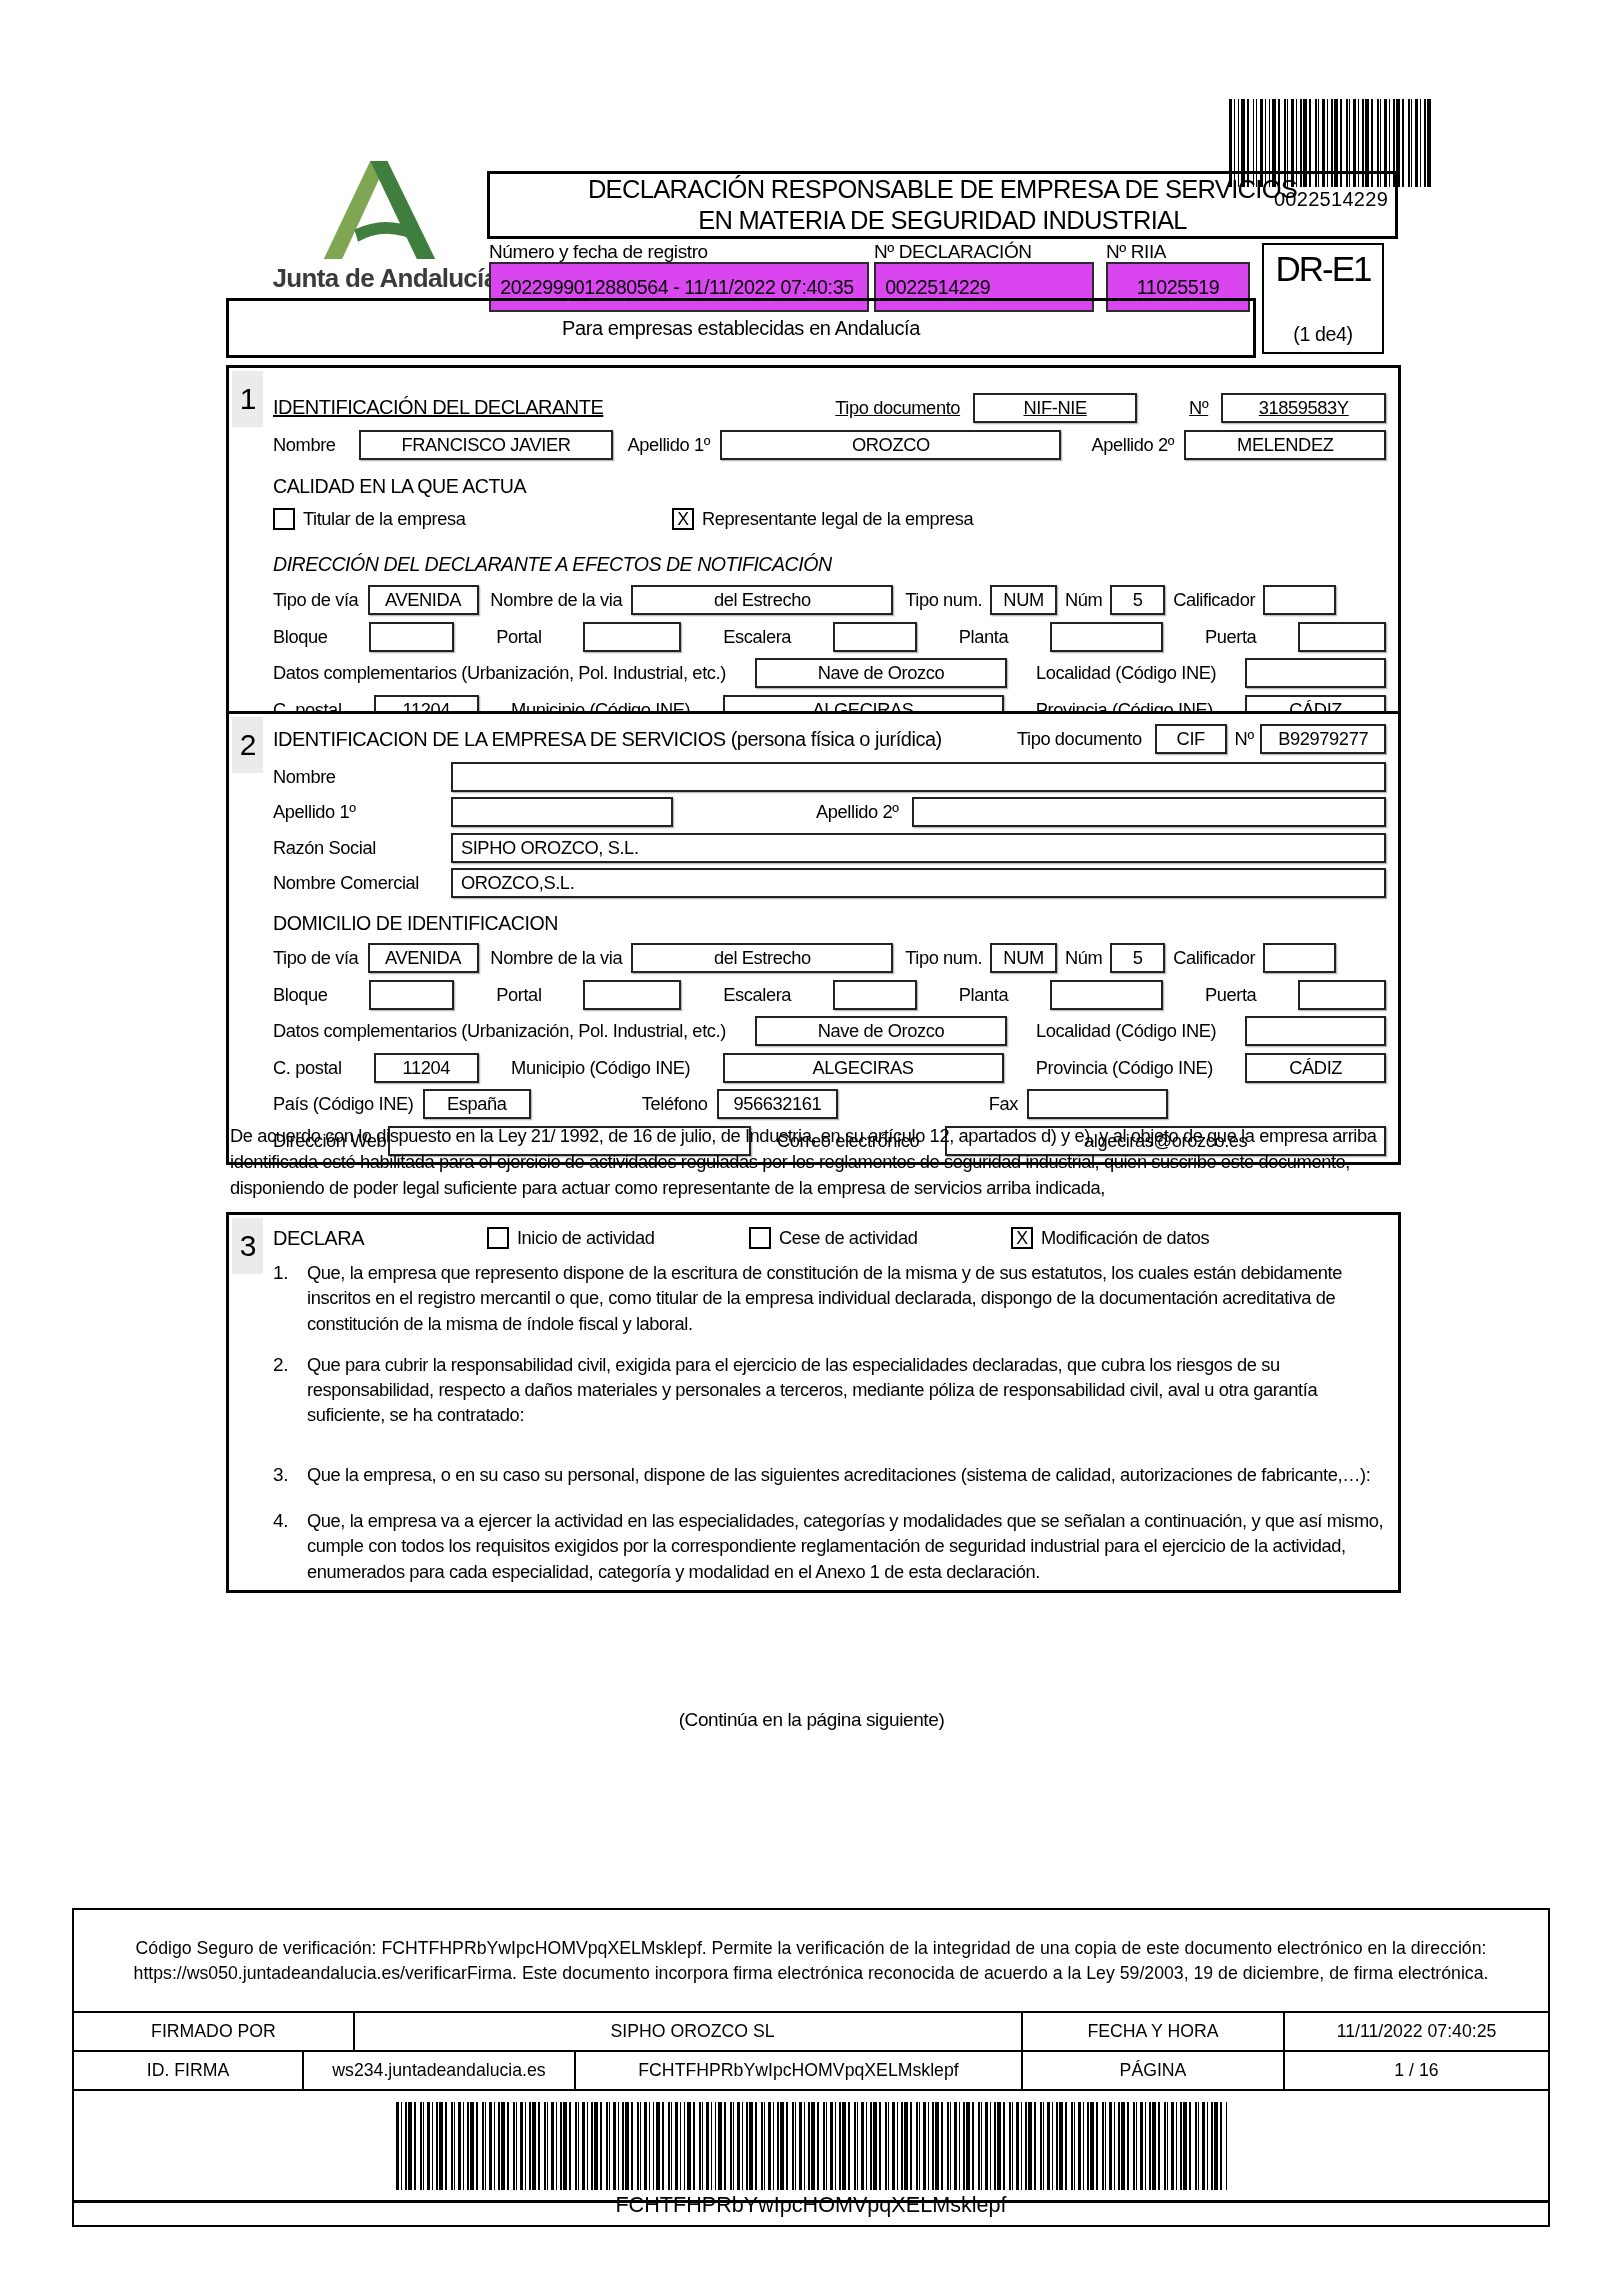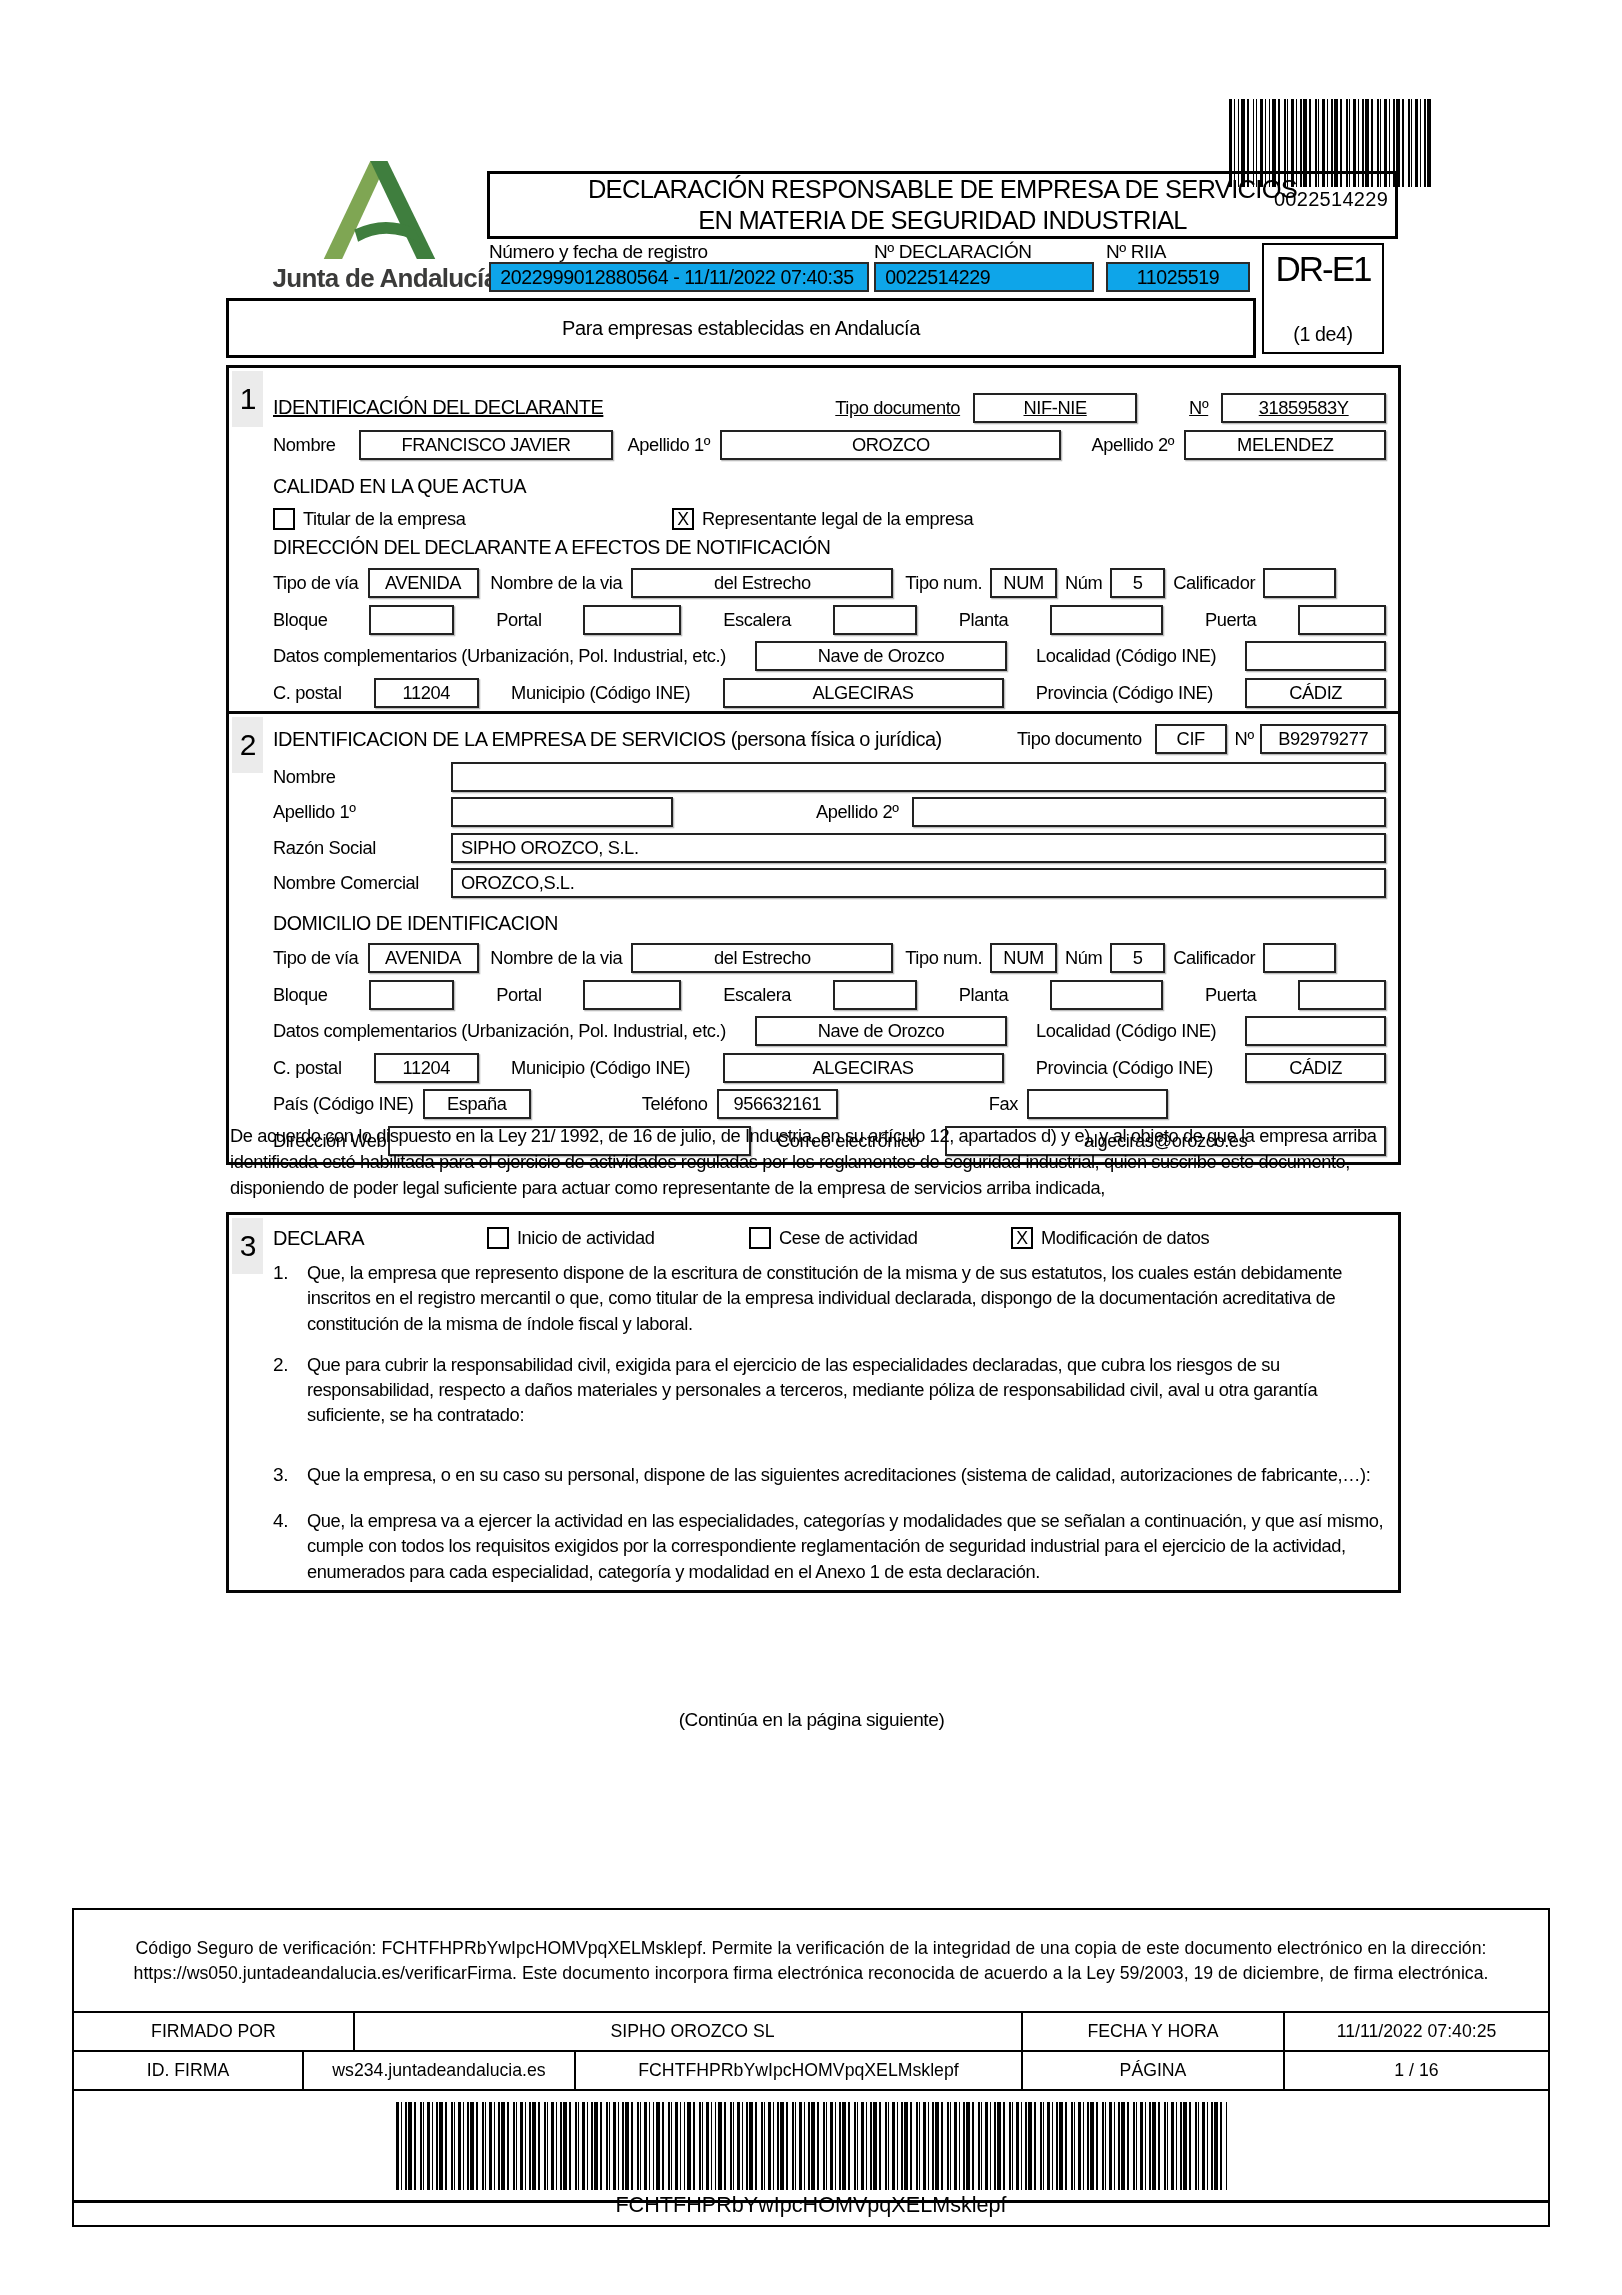--- a/index.html
+++ b/index.html
@@ -23,21 +23,21 @@
   .logo{left:267px;top:161px;width:236px;text-align:center;}
   .logo svg{display:block;margin:0 auto;}
   .logo .lt{font-size:26px;font-weight:bold;color:#3b3b3a;margin-top:3.9px;letter-spacing:-0.7px;}
   .title-box{
     left:487px;top:171px;width:911px;height:68px;border:3.9px solid #000;box-sizing:border-box;
     display:flex;flex-direction:column;align-items:center;justify-content:center;
     font-size:25.5px;line-height:1.22;letter-spacing:-0.7px;text-align:center;
   }
   .reg-lbl{top:241px;font-size:19px;}
   .vbox{
-    border:2px solid #2a2a2a;background:#0ea5e9;height:30px;box-sizing:border-box;
+    border:2px solid #2a2a2a;background:#d946ef;height:50px;box-sizing:border-box;
     display:flex;align-items:center;font-size:19.6px;
   }
   .vbox.c{justify-content:center;}
   .vbox.l{padding-left:9.2px;}
   .dre1{
     left:1262px;top:243px;width:122px;height:111px;border:2px solid #000;box-sizing:border-box;
     display:flex;flex-direction:column;align-items:center;justify-content:space-between;
     padding:3.9px 0 6.5px 0;
   }
   .dre1 .code{font-size:35px;letter-spacing:-2px;}
@@ -159,21 +159,21 @@
     <div class="row" style="margin-top:10.5px;">
       <div class="row" style="width:399px;">
         <div class="cb"></div>
         <div class="lbl">Titular de la empresa</div>
       </div>
       <div class="row">
         <div class="cb">X</div>
         <div class="lbl">Representante legal de la empresa</div>
       </div>
     </div>
-    <div class="hdg" style="margin-top:6px;">DIRECCIÓN DEL DECLARANTE A EFECTOS DE NOTIFICACIÓN</div>
+    <div class="hdg" style="margin-top:23px;font-style:italic;">DIRECCIÓN DEL DECLARANTE A EFECTOS DE NOTIFICACIÓN</div>
     <div class="row" style="margin-top:9.2px;">
       <div class="lbl">Tipo de vía</div>
       <div class="fbox" style="width:111px;margin-left:9.2px;">AVENIDA</div>
       <div class="lbl" style="margin-left:11.8px;">Nombre de la via</div>
       <div class="fbox" style="width:262px;margin-left:9.2px;">del Estrecho</div>
       <div class="lbl" style="margin-left:11.8px;">Tipo num.</div>
       <div class="fbox" style="width:67px;margin-left:7.9px;">NUM</div>
       <div class="lbl" style="margin-left:7.9px;">Núm</div>
       <div class="fbox" style="width:55px;margin-left:7.9px;">5</div>
       <div class="lbl" style="margin-left:7.9px;">Calificador</div>

